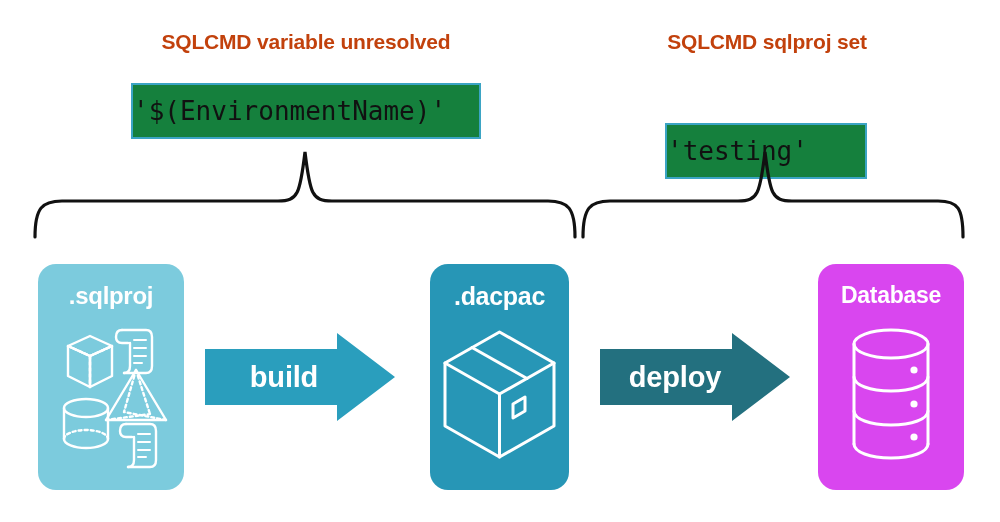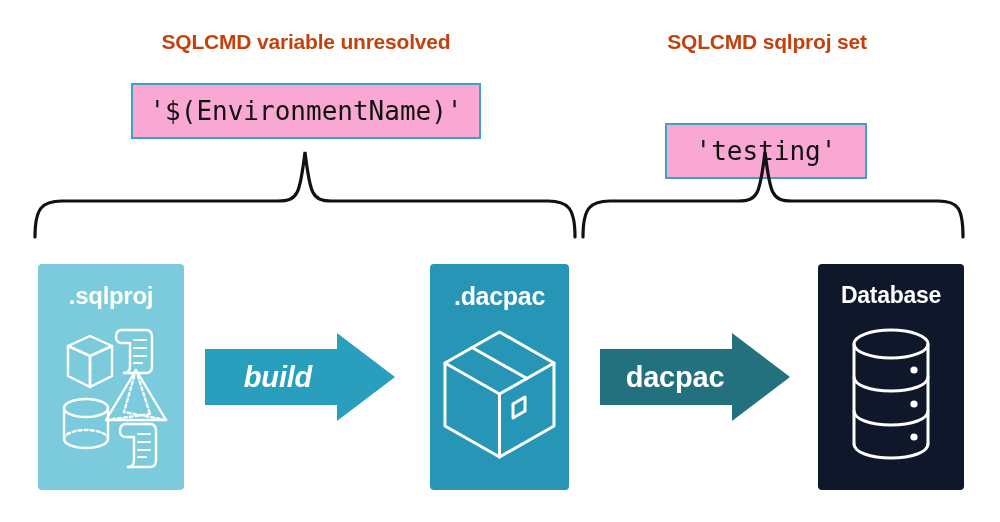--- a/index.html
+++ b/index.html
@@ -34,45 +34,44 @@
     text-align: center;
     white-space: nowrap;
   }
   #caption-left  { left: 120px; top: 30px; width: 372px; }
   #caption-right { left: 636px; top: 30px; width: 262px; }
 
   
   .codebox {
     position: absolute;
     border: 2px solid #3ba4c4;
-    background: #f9a8d4;
+    background: #15803d;
     box-sizing: border-box;
     display: flex;
     align-items: center;
-    justify-content: center;
     font-family: "DejaVu Sans Mono", monospace;
     font-size: 26px;
     color: #111111;
     white-space: nowrap;
   }
   #codebox-left  { left: 131px; top: 83px; width: 350px; height: 56px; }
   #codebox-right { left: 665px; top: 83px; width: 202px; height: 56px; margin-top: 40px; }
 
   
   #braces { position: absolute; left: 0; top: 130px; width: 1000px; height: 120px; }
 
   
   .stagebox {
     position: absolute;
-    border-radius: 4px;
+    border-radius: 18px;
     box-sizing: border-box;
   }
   #box-sqlproj  { left: 38px;  top: 264px; width: 146px; height: 226px; background: #7ccbdd; }
   #box-dacpac   { left: 430px; top: 264px; width: 139px; height: 226px; background: #2796b6; padding-left: 8px; }
-  #box-database { left: 818px; top: 264px; width: 146px; height: 226px; background: #0f172a; }
+  #box-database { left: 818px; top: 264px; width: 146px; height: 226px; background: #d946ef; }
 
   .stagebox .boxlabel {
     position: absolute;
     left: 0; right: 0;
     top: 18px;
     text-align: center;
     font-family: "Liberation Sans", sans-serif;
     font-weight: bold;
     font-size: 25px;
     color: #ffffff;
@@ -101,21 +100,21 @@
     top: 50%;
     transform: translateY(-50%);
     width: 138px;
     text-align: center;
     font-family: "Liberation Sans", sans-serif;
     font-weight: bold;
     font-size: 29px;
     color: #ffffff;
     letter-spacing: -0.2px;
   }
-  #arrow-build .arrowlabel { left: 4px; font-style: italic; }
+  #arrow-build .arrowlabel { left: 10px; }
   #arrow-deploy .arrowlabel { left: 6px; }
 </style>
 </head>
 <body>
 
 <div id="stage">
 
   <div class="caption" id="caption-left">SQLCMD variable unresolved</div>
 
   <div class="caption" id="caption-right">SQLCMD sqlproj set</div>
@@ -222,16 +221,16 @@
     <svg viewBox="0 0 190 88" width="190" height="88">
       <path d="M 0,16 L 132,16 L 132,0 L 190,44 L 132,88 L 132,72 L 0,72 Z" fill="#2a9ebd"></path>
     </svg>
     <div class="arrowlabel">build</div>
   </div>
 
   <div class="arrow" id="arrow-deploy">
     <svg viewBox="0 0 190 88" width="190" height="88">
       <path d="M 0,16 L 132,16 L 132,0 L 190,44 L 132,88 L 132,72 L 0,72 Z" fill="#23707f"></path>
     </svg>
-    <div class="arrowlabel">dacpac</div>
+    <div class="arrowlabel">deploy</div>
   </div>
 
 </div>
 
 </body></html>

